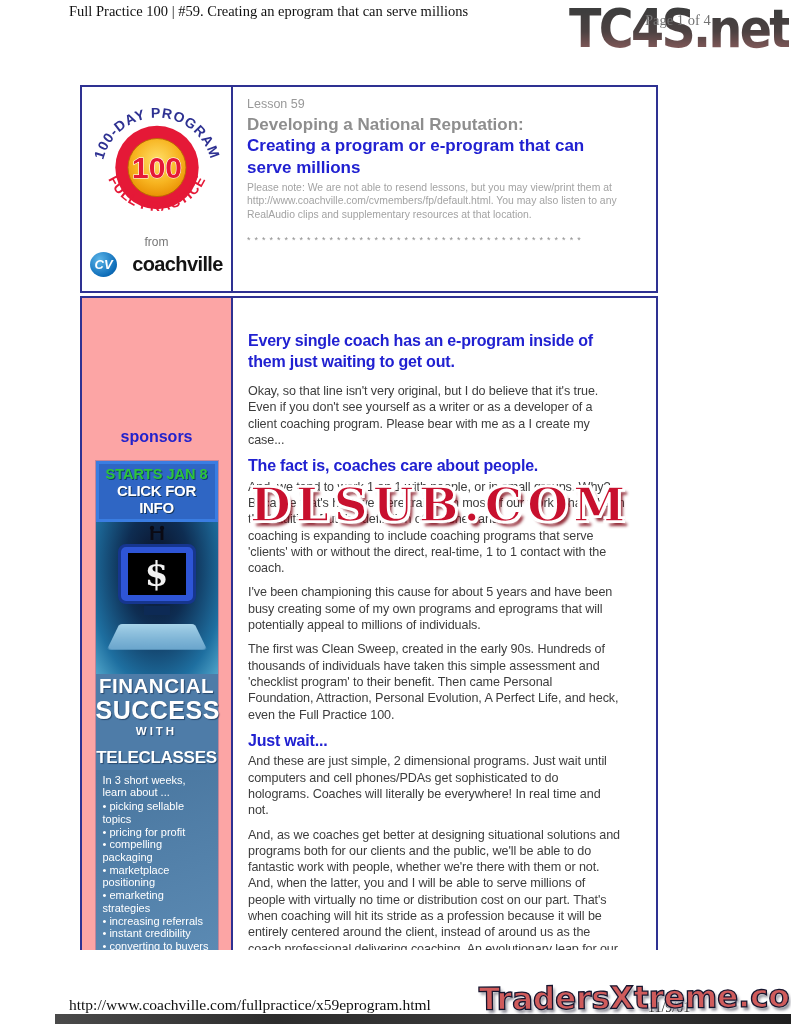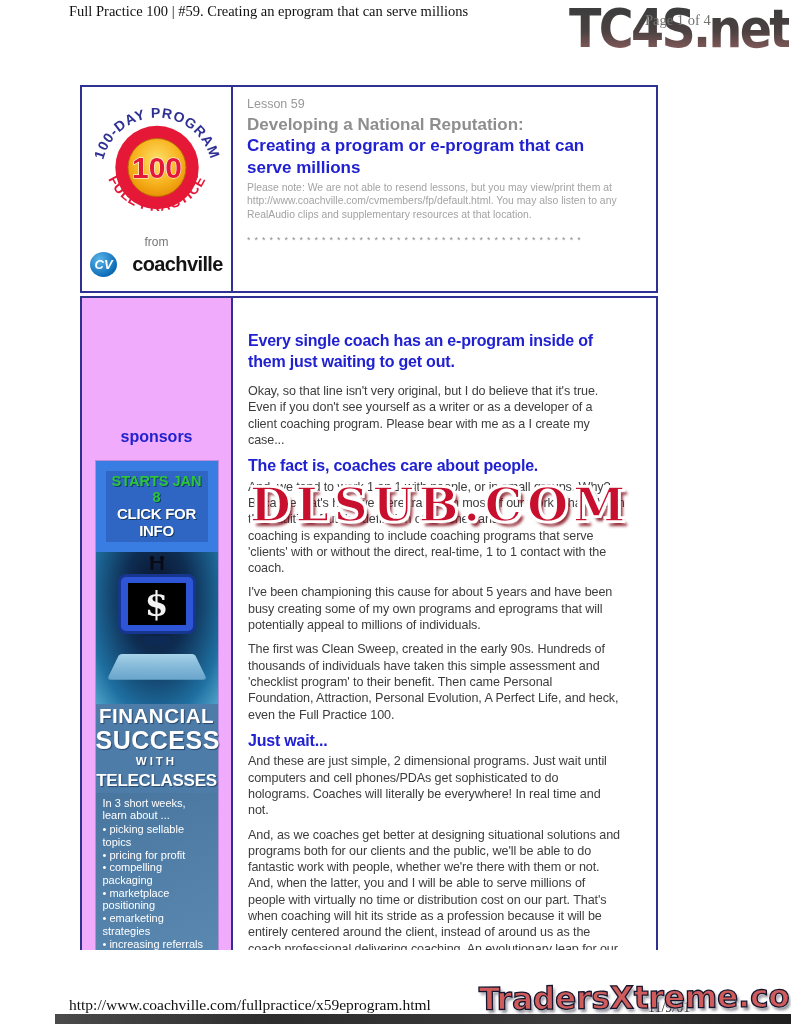--- a/index.html
+++ b/index.html
@@ -54,24 +54,24 @@
   .navline{font-size:14px;color:#9a9a9a;}
   .nav-item{cursor:pointer;}
   .nav-sep{font-size:12px;color:#b5b5b5;padding:0 5px;}
   .note{font-size:10.4px;color:#a3a3a3;line-height:13.4px;white-space:pre-line;margin-top:3px;}
   .divider{margin-top:14px;font-size:9px;color:#8f8f8f;word-spacing:1.5px;
            white-space:nowrap;overflow:hidden;}
 
   
   .box2{position:absolute;left:80px;top:296px;width:574px;height:652px;
         border:2px solid #2e3192;border-bottom:none;display:flex;background:#fff;overflow:hidden;}
-  .sidebar{width:151px;background:#f0abfc;border-right:2px solid #2e3192;box-sizing:border-box;}
+  .sidebar{width:151px;background:#fca5a5;border-right:2px solid #2e3192;box-sizing:border-box;}
   .sponsors{margin-top:130px;text-align:center;color:#2222cc;font-weight:bold;font-size:16px;}
   .ad{width:122px;margin:15px auto 0;cursor:pointer;box-shadow:0 0 0 1px rgba(20,40,120,.25);}
-  .ad-top{background:#3a7de2;padding:10px;}
+  .ad-top{background:#3a7de2;padding:3px;}
   .ad-top-inner{background:#2f66c4;padding:2px 0 3px;text-align:center;}
   .ad-starts{color:#2dc439;font-weight:bold;font-size:14.5px;line-height:16px;
              text-shadow:1px 1px 0 #123c6e;}
   .ad-click{color:#fff;font-weight:bold;font-size:15px;line-height:17px;letter-spacing:-.3px;
             text-shadow:1px 1px 0 #16365e;}
   .ad-photo{position:relative;height:152px;
             background:radial-gradient(ellipse at 50% 30%,#0a1026 0%,#0e2d52 38%,#1e6fa0 78%,#4fa3c8 100%);}
   .figures{position:absolute;top:3px;left:50%;transform:translateX(-50%);}
   .monitor{position:absolute;top:22px;left:50%;transform:translateX(-50%);
            width:78px;height:60px;background:#2e55d6;border:3px solid #16368f;border-radius:8px;
@@ -80,21 +80,21 @@
   .dollar{color:#f2f2f2;font-family:"DejaVu Serif",serif;font-weight:bold;font-size:34px;line-height:1;}
   .stand{position:absolute;top:84px;left:50%;transform:translateX(-50%);
          width:26px;height:9px;background:#0d2a55;}
   .kbd{position:absolute;top:96px;left:50%;transform:translateX(-50%) perspective(80px) rotateX(42deg);
        width:86px;height:34px;border-radius:4px;
        background:linear-gradient(180deg,#a8d4ea,#6aa5cc);}
   .ad-title{background:#4e7ca8;text-align:center;padding:1px 0 3px;}
   .tl{color:#fff;font-weight:bold;line-height:1.05;text-shadow:1px 1px 1px rgba(10,30,60,.55);}
   .tl0{font-size:20.5px;letter-spacing:.5px;}
   .tl1{font-size:25px;letter-spacing:.5px;}
-  .tl2{font-size:11.5px;letter-spacing:3px;margin:2px 0 5px;}
+  .tl2{font-size:11.5px;letter-spacing:3px;margin:2px 0 12px;}
   .tl3{font-size:17px;letter-spacing:-.3px;}
   .ad-text{background:linear-gradient(160deg,#49769f 0%,#5d8cb5 100%);padding:4px 7px 10px;color:#fff;}
   .ad-intro{font-size:11px;line-height:12.8px;white-space:pre-line;margin-bottom:1px;}
   .bullet{font-size:11px;line-height:12.7px;}
   .bullet::before{content:"• ";}
 
   .content{flex:1;padding:33px 16px 0 15px;font-size:12.6px;color:#3d3d3d;
            letter-spacing:-.1px;box-sizing:border-box;overflow:hidden;}
   .content .p{white-space:pre-line;line-height:16.3px;margin:0 0 8px;}
   .content .h{white-space:pre-line;color:#2121d1;font-weight:bold;font-size:16px;

